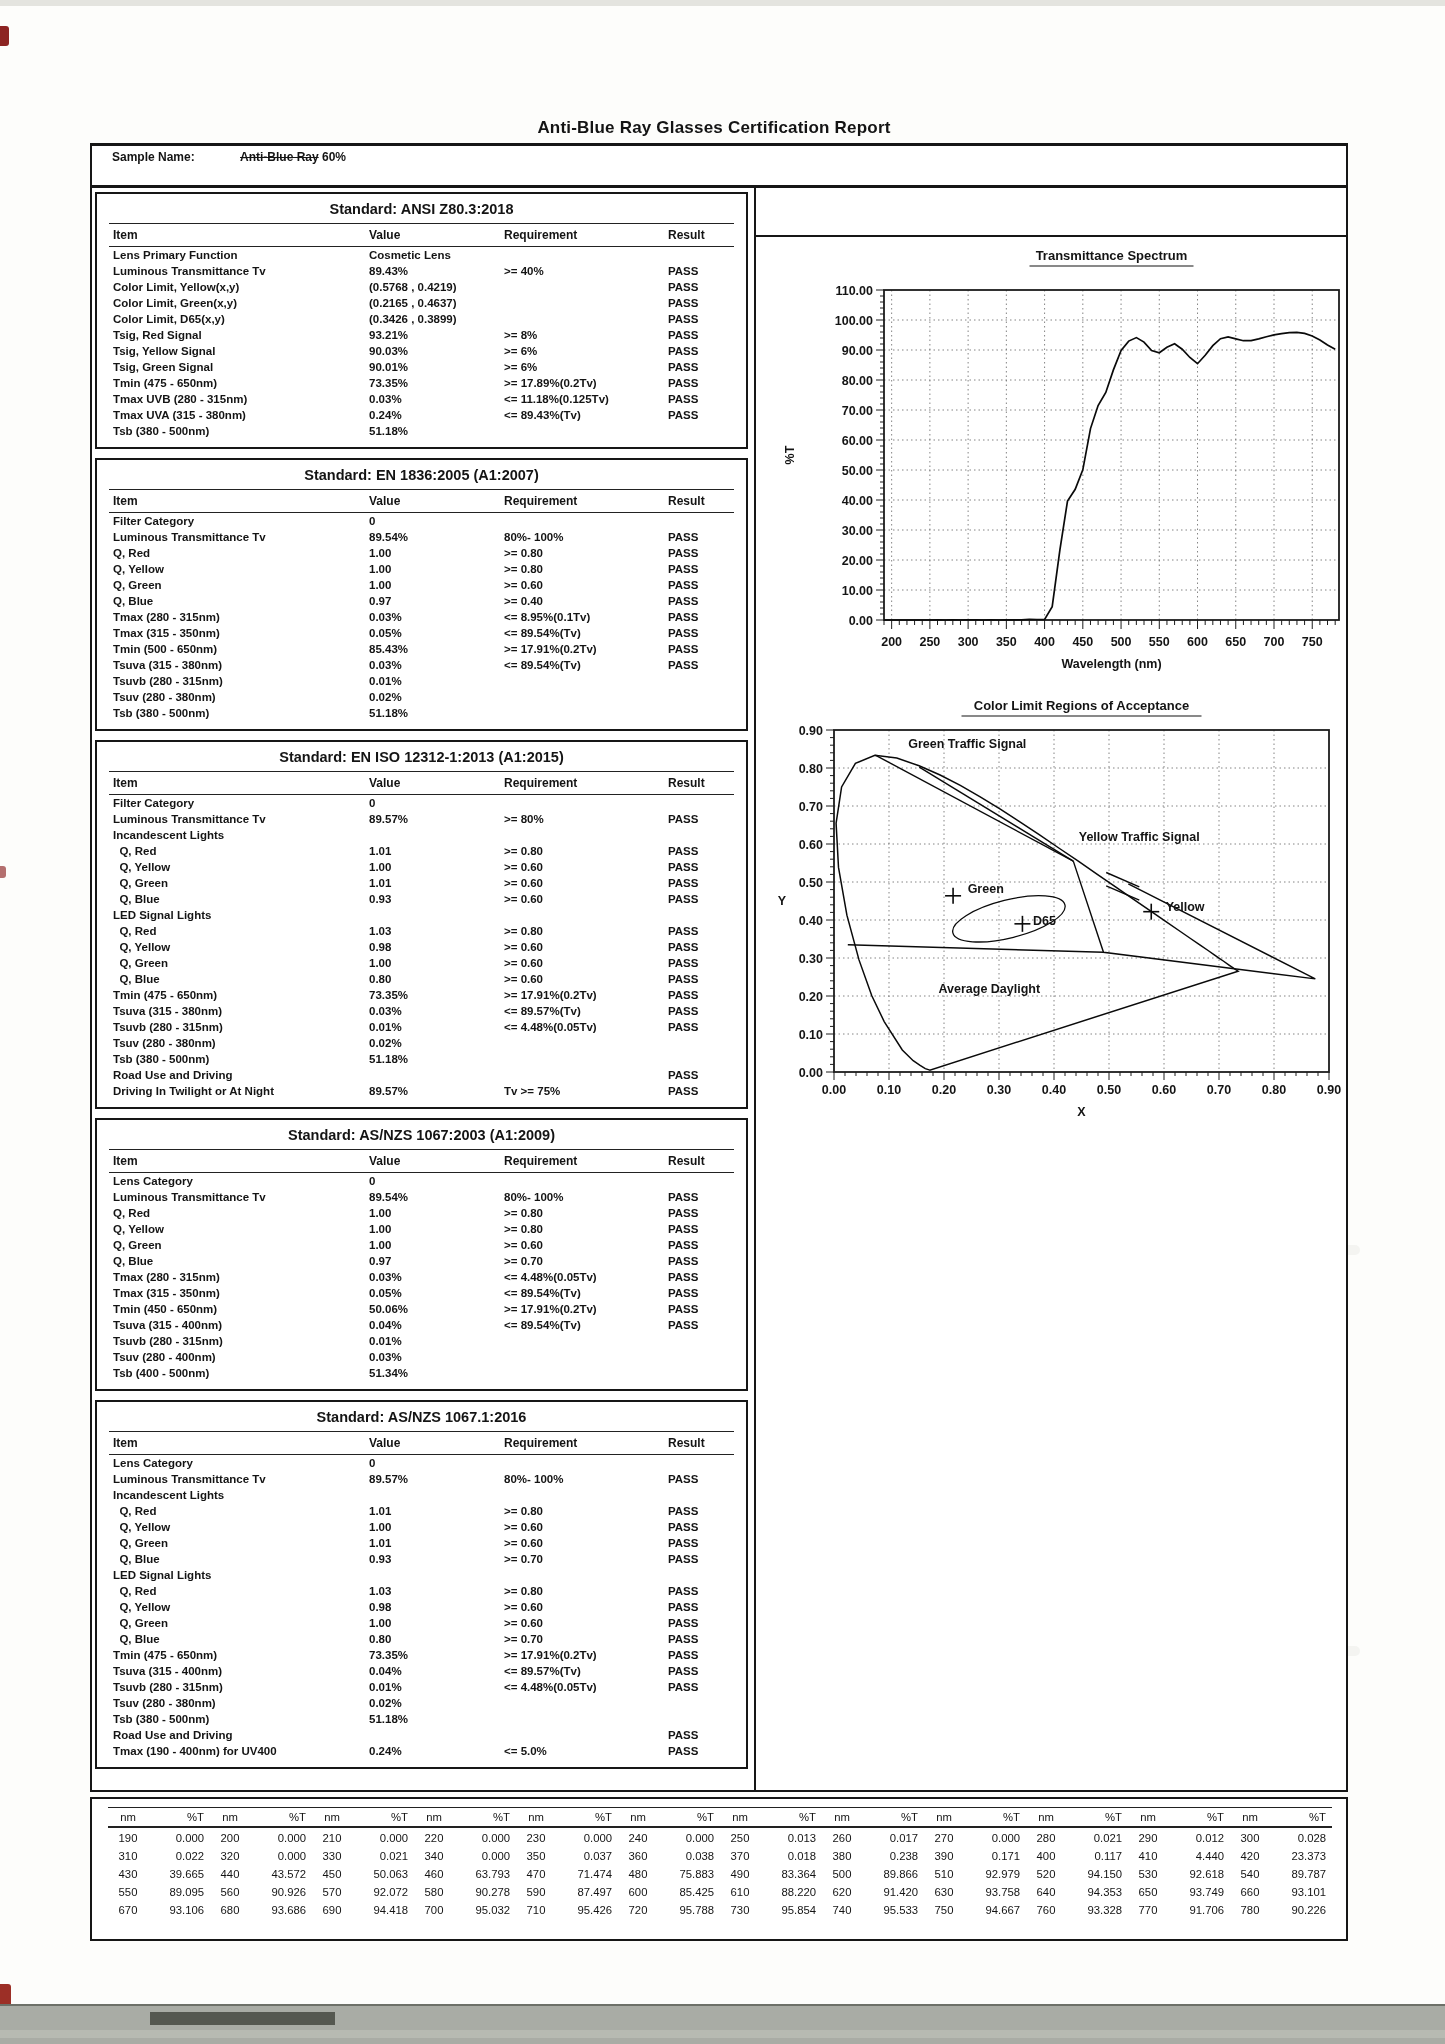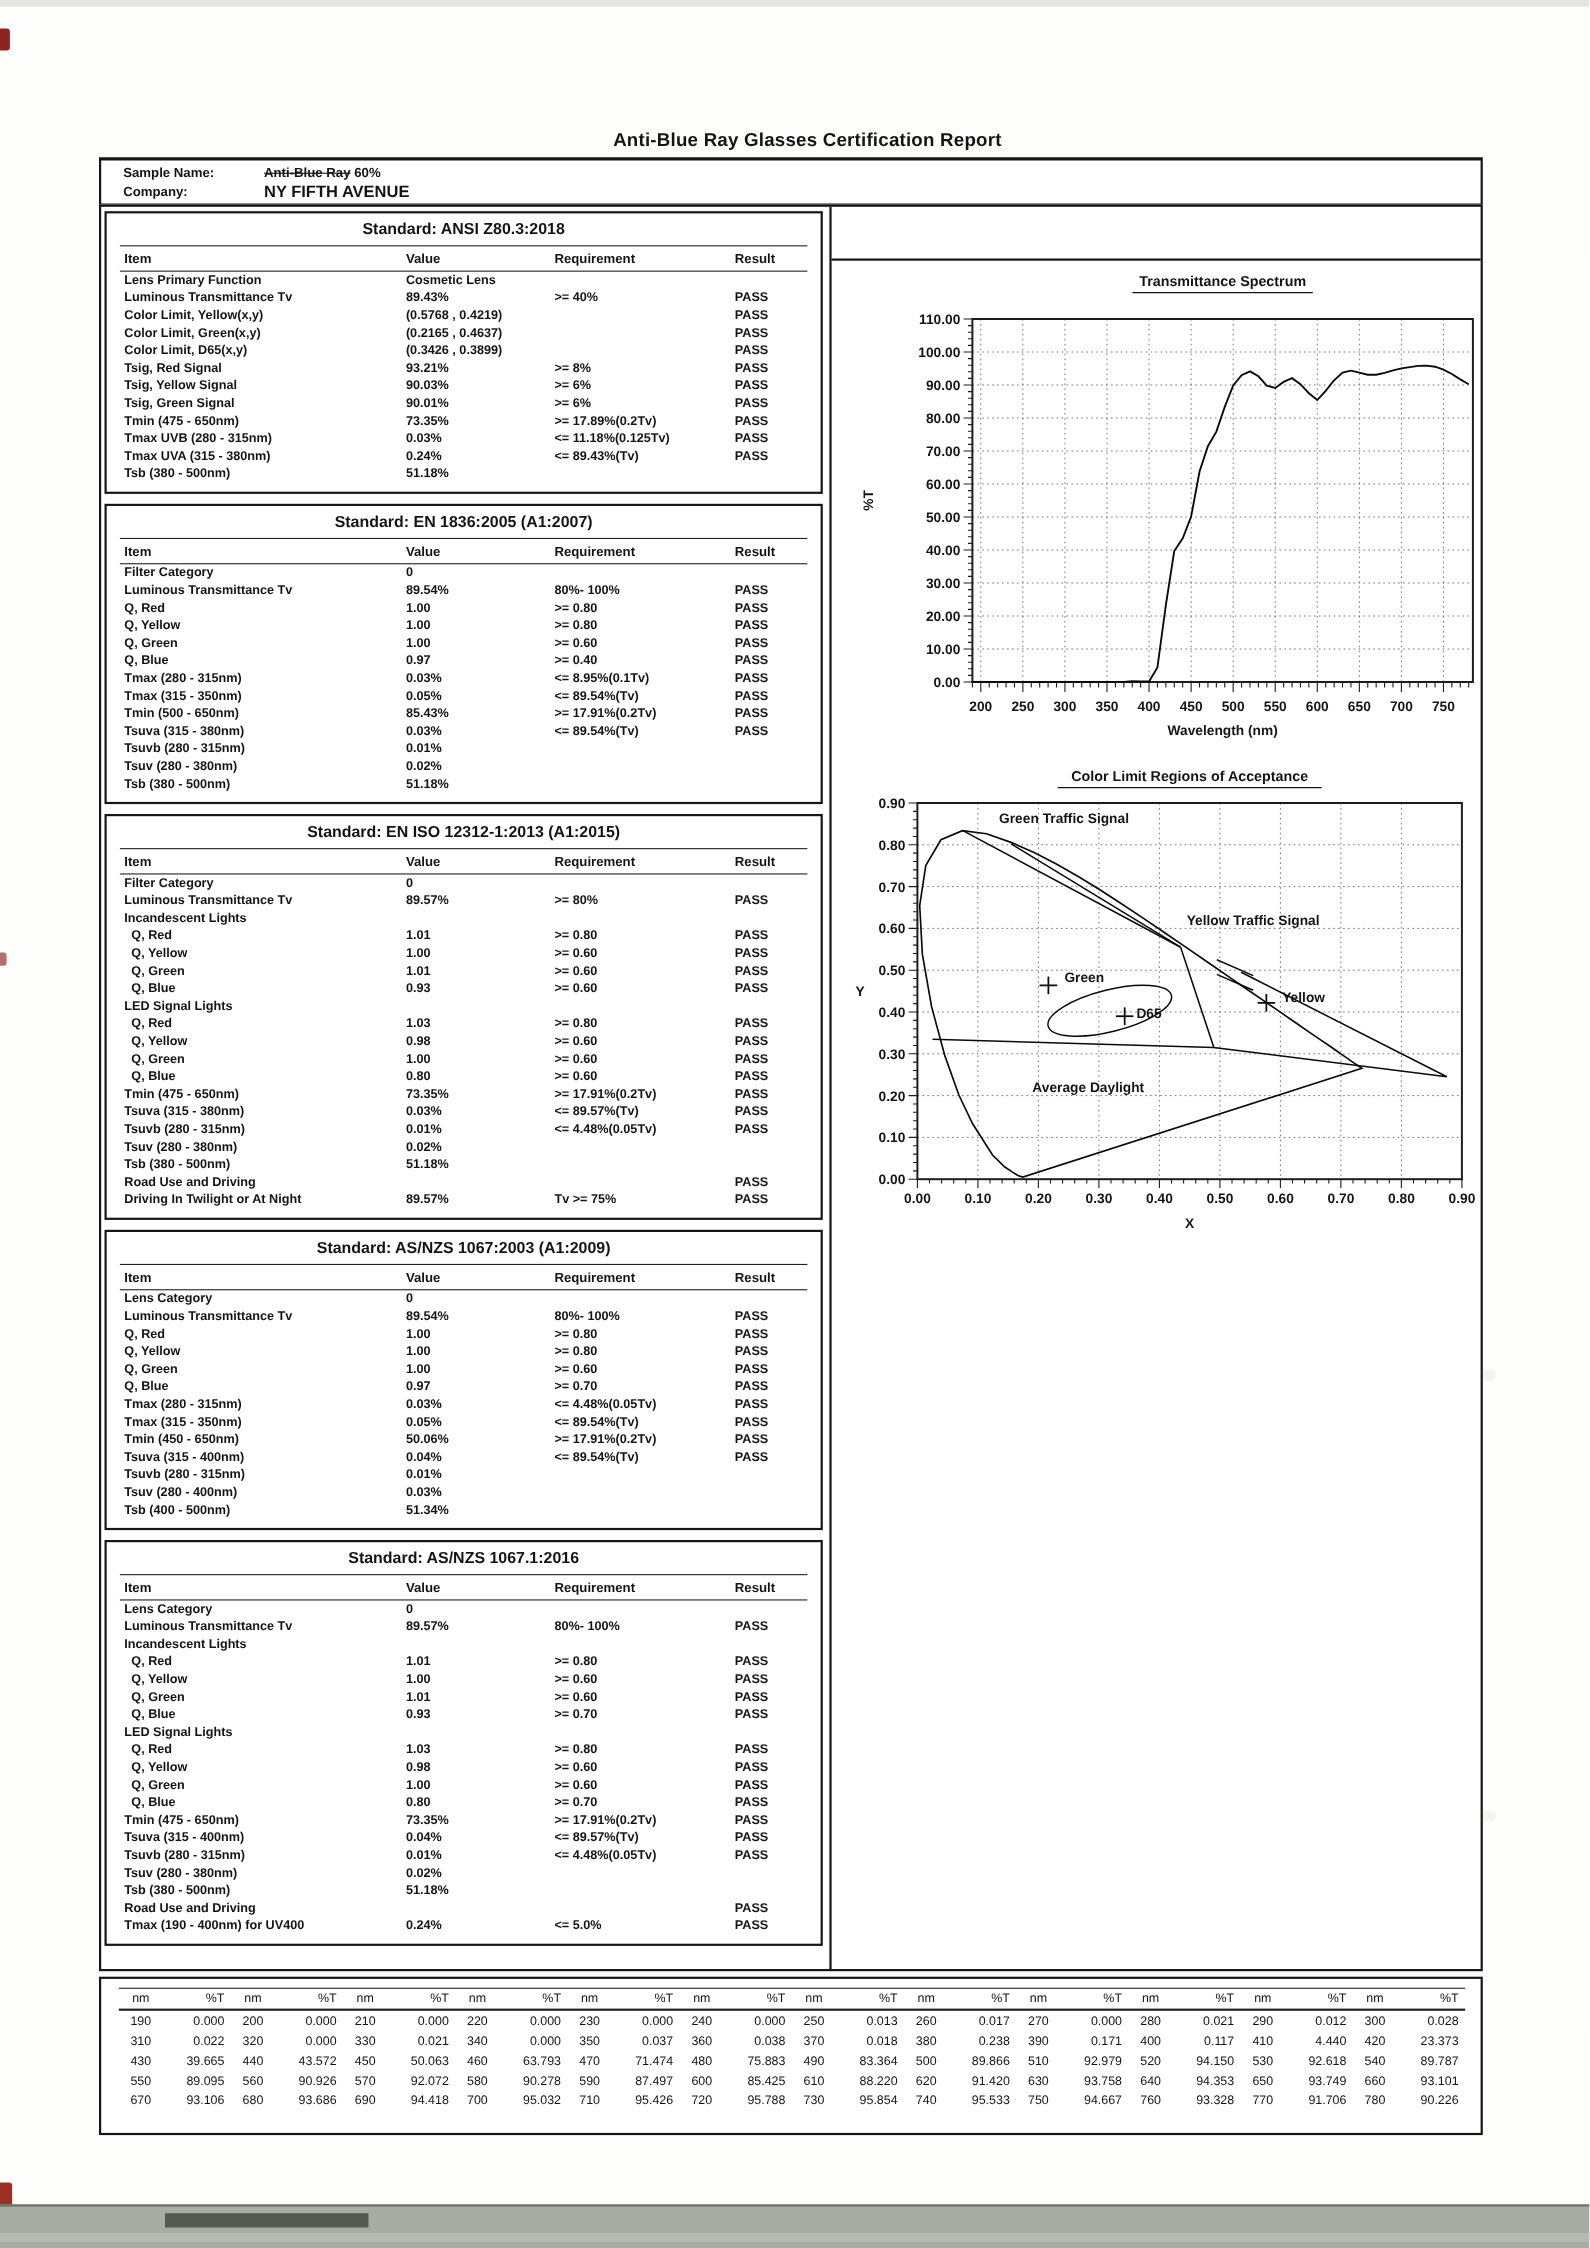--- a/index.html
+++ b/index.html
@@ -8,21 +8,21 @@
     position: relative;
     background: #fdfdfb;
     font-family: "Liberation Sans", sans-serif;
     color: #141414;
     overflow: hidden;
   }
   .scan-top { position:absolute; left:0; top:0; width:100%; height:6px; background:#e4e4df; }
   .smudge { position:absolute; left:120px; width:1240px; height:10px; background:#8a8a84; opacity:0.08; border-radius:5px; }
   .red-mark { position:absolute; left:0; background:#8d2422; border-radius:0 3px 3px 0; }
 
-  .doc-title { position:absolute; left:104px; top:118px; width:1260px; text-align:center;
+  .doc-title { position:absolute; left:84px; top:118px; width:1260px; text-align:center;
     font-size:17px; font-weight:bold; letter-spacing:0.2px; }
 
   .hdr-box { position:absolute; left:90px; top:143px; width:1258px; height:44px;
     border:2px solid #161616; border-top-width:3px; padding:3px 0 0 20px; background:#fff; }
   .hdr-row { display:flex; line-height:17px; }
   .hdr-label { width:128px; font-size:12px; font-weight:bold; }
   .hdr-value { font-size:12px; font-weight:bold; }
   .hdr-value.big { font-size:15px; }
   .struck { text-decoration: line-through; }
 
@@ -71,24 +71,20 @@
 <div class="red-mark" style="top:1984px;width:11px;height:30px;background:#9c2f26;"></div>
 <div class="smudge" style="top:1245px;"></div>
 <div class="smudge" style="top:1646px;"></div>
 
 <h1 class="doc-title">Anti-Blue Ray Glasses Certification Report</h1>
 
 <div class="hdr-box">
   <div class="hdr-row">
     <span class="hdr-label">Sample Name:</span>
     <span class="hdr-value"><span class="struck">Anti-Blue Ray</span><span> 60%</span></span>
-  </div>
-  <div class="hdr-row">
-    <span class="hdr-label">Company:</span>
-    <span class="hdr-value big">NY FIFTH AVENUE</span>
   </div>
 </div>
 
 <div class="main-box">
   <div class="left-col">
     <section class="std-table">
       <h2 class="std-title">Standard: ANSI Z80.3:2018</h2>
       <div>
           <div class="rule"></div>
           <div class="tr th-row">

